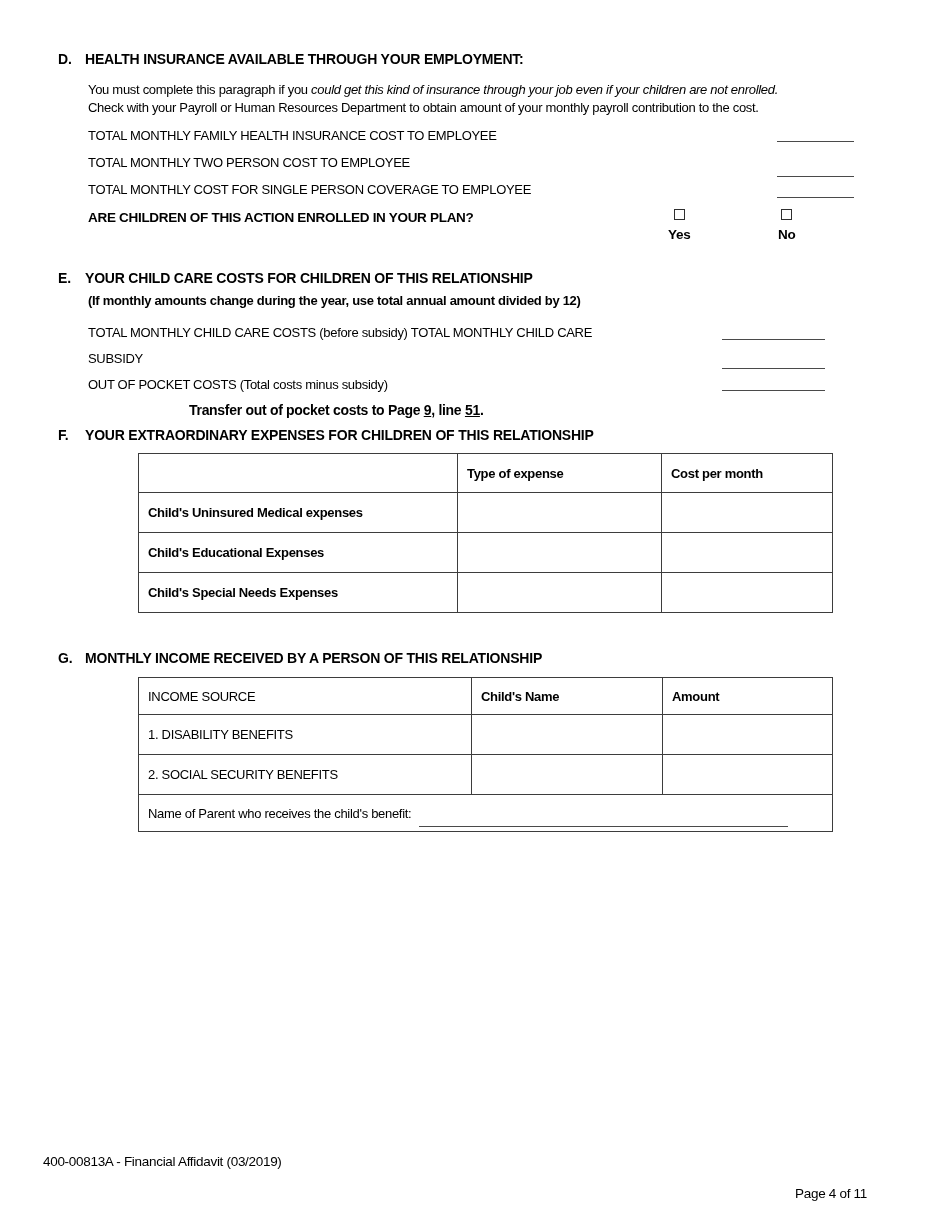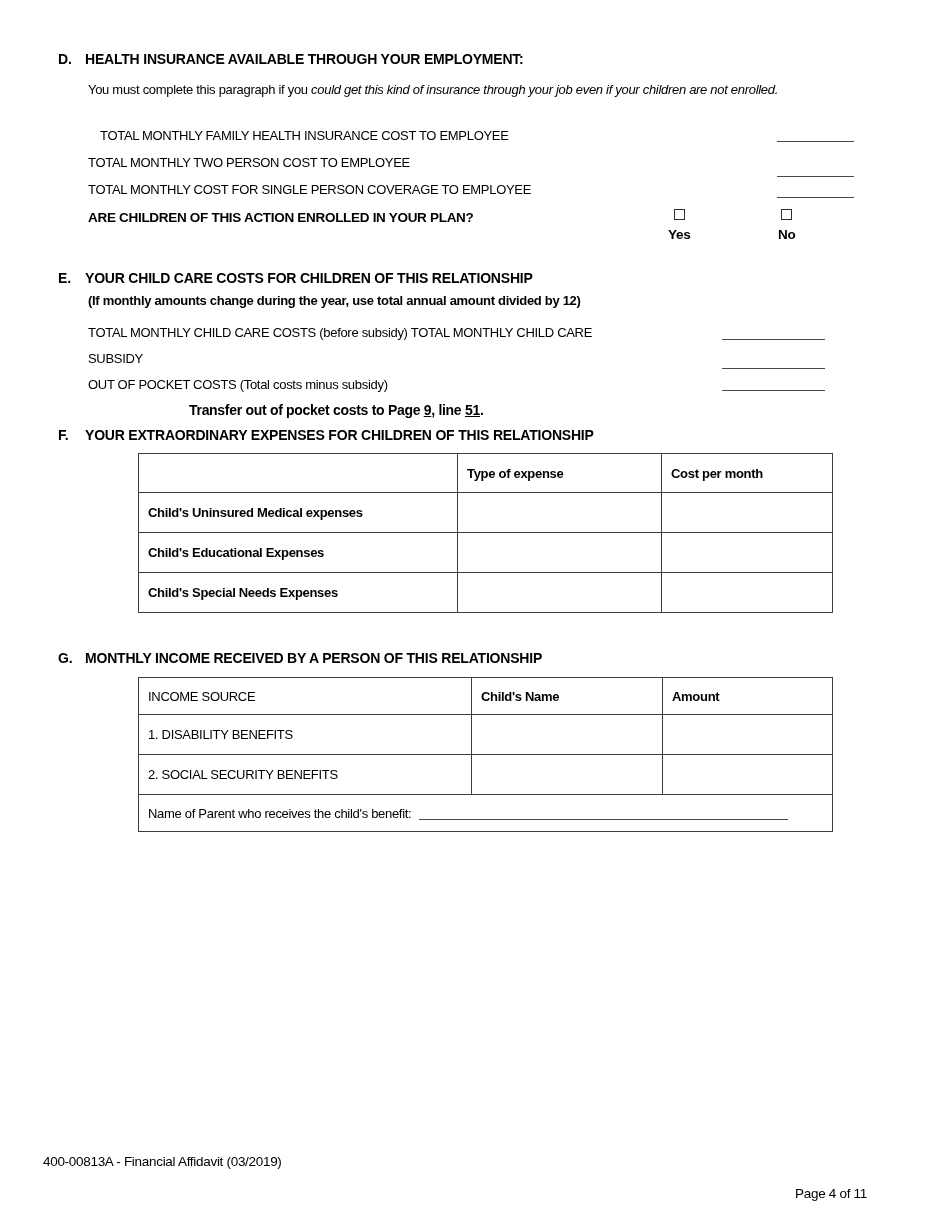--- a/index.html
+++ b/index.html
@@ -45,44 +45,45 @@
   #f-table { top:453px; }
   #g-table { top:677px; }
   #f-table td.hdr, #f-table td.rowlbl { font-weight:700; }
   #g-table td.hdr-bold { font-weight:700; }
   #f-table tr.hrow td { height:39px; }
   #f-table tr.brow td { height:40px; }
   #g-table tr.hrow td { height:37px; }
   #g-table tr.brow td { height:40px; }
   #g-table tr.brow3 td { height:41px; }
   #g-table tr.frow td { height:37px; }
-  .npf { display:flex; align-items:center; }
+  .npf { display:flex; align-items:flex-end; }
   .npf .nplabel { white-space:nowrap; }
   .npline {
     flex:1 1 auto; height:1px; background:#4a4a4a;
     margin-left:8px; margin-right:36px; position:relative; top:6px;
   }
   .pgfoot { position:absolute; top:1154px; font-size:13.5px; letter-spacing:-0.3px; white-space:nowrap; }
   .pgfoot.left { left:43px; }
   .pgfoot.right { right:83px;margin-top:32px; }
 </style>
 </head>
 <body>
 
 <div class="page">
 
   <div class="sechead" style="top:51px;">
     <span class="letter">D.</span><span>HEALTH INSURANCE AVAILABLE THROUGH YOUR EMPLOYMENT:</span>
   </div>
 
   <div class="para" style="top:81px;">
     <div class="pline"><span>You must complete this paragraph if you </span><span class="it">could get this kind of insurance through your job even if your children are not enrolled.</span></div>
+    <div class="pline">Check with your Payroll or Human Resources Department to obtain amount of your monthly payroll contribution to the cost.</div>
   </div>
 
-  <div class="lbl" style="top:128px;margin-left:12px;">TOTAL MONTHLY FAMILY HEALTH INSURANCE COST TO EMPLOYEE</div>
+  <div class="lbl" style="top:128px;">TOTAL MONTHLY FAMILY HEALTH INSURANCE COST TO EMPLOYEE</div>
   <div class="blank d-blank" style="top:141px;"></div>
 
   <div class="lbl" style="top:155px;">TOTAL MONTHLY TWO PERSON COST TO EMPLOYEE</div>
   <div class="blank d-blank" style="top:176px;"></div>
 
   <div class="lbl" style="top:182px;">TOTAL MONTHLY COST FOR SINGLE PERSON COVERAGE TO EMPLOYEE</div>
   <div class="blank d-blank" style="top:197px;"></div>
 
   <div class="lbl bold" style="top:210px;">ARE CHILDREN OF THIS ACTION ENROLLED IN YOUR PLAN?</div>
   <div class="cbgroup" style="left:668px; top:209px;">

